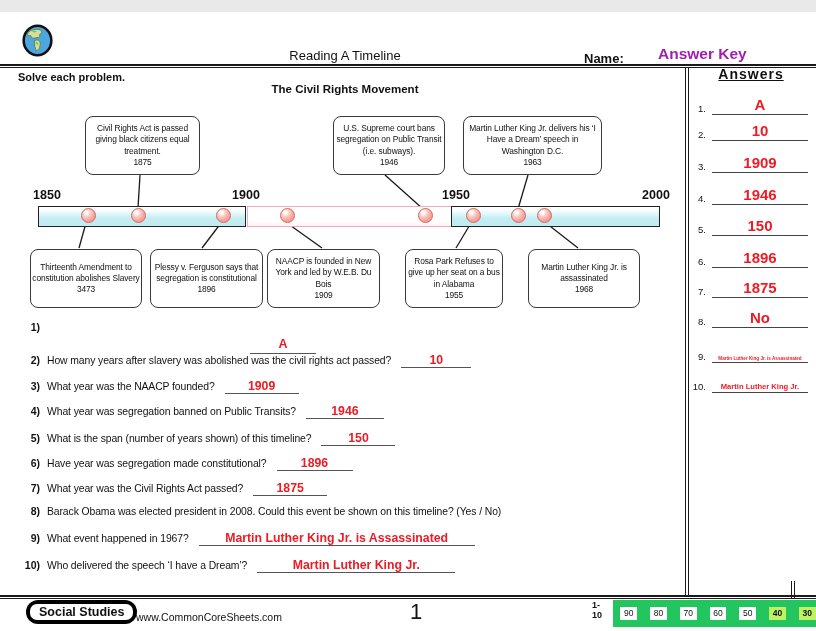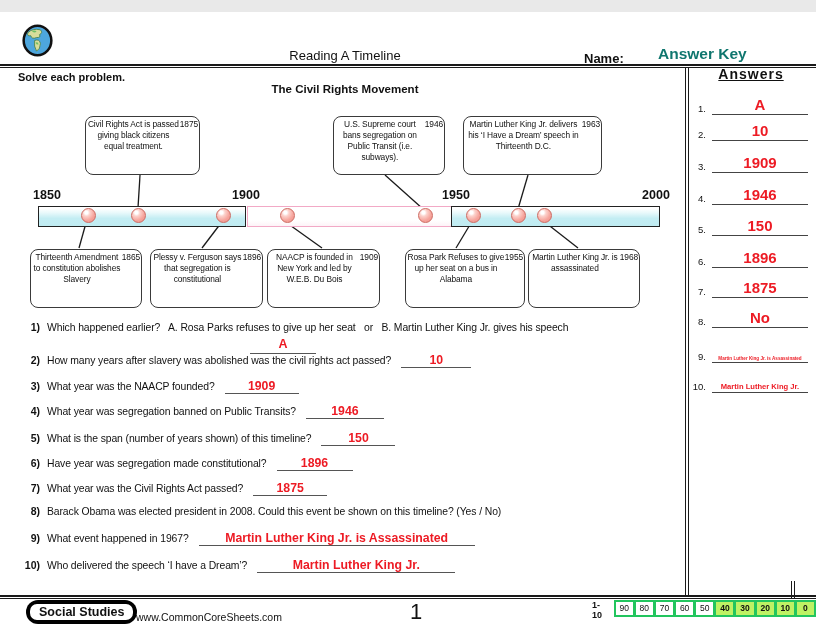--- a/index.html
+++ b/index.html
@@ -3,21 +3,21 @@
 <meta charset="utf-8">
 <style>
   html,body{margin:0;padding:0;background:#e9e9e9;}
   .page{position:relative;width:816px;height:631px;background:#ffffff;margin:12px auto;
         font-family:"Liberation Sans",sans-serif;color:#111;overflow:hidden;}
   .abs{position:absolute;}
 
   
   .hdr-title{top:36px;left:0;width:690px;text-align:center;font-size:13px;}
   .hdr-name-label{top:39px;left:584px;font-size:13px;font-weight:bold;}
-  .hdr-name-value{top:33px;left:658px;font-size:15.5px;font-weight:bold;color:#0f766e;}
+  .hdr-name-value{top:33px;left:658px;font-size:15.5px;font-weight:bold;color:#a21caf;}
   .hdr-rule{top:52px;left:0;width:816px;height:1px;border-top:2.4px solid #1a1a1a;border-bottom:1px solid #1a1a1a;}
   .instruction{top:59px;left:18px;font-size:11px;font-weight:bold;}
 
   
   .ans-divider{top:55px;left:685px;width:2px;height:530px;border-left:1.4px solid #1a1a1a;border-right:1.4px solid #1a1a1a;}
   .ans-divider-stub{top:569px;left:791px;width:2px;height:17px;border-left:1.3px solid #1a1a1a;border-right:1.3px solid #1a1a1a;}
   .ans-title{top:54px;left:690px;width:122px;text-align:center;font-size:14px;font-weight:bold;text-decoration:underline;letter-spacing:1px;}
   .a-row{position:absolute;left:688px;width:120px;height:24px;display:flex;align-items:flex-end;}
   .a-num{width:18px;text-align:right;font-size:9.5px;margin-right:6px;padding-bottom:1px;}
   .a-line{flex:1;border-bottom:1.4px solid #444;text-align:center;color:#ed1b24;font-weight:bold;
@@ -25,21 +25,21 @@
 
   
   .fig-title{top:71px;left:0;width:690px;text-align:center;font-size:11.5px;font-weight:bold;}
   .tick{position:absolute;top:176px;transform:translateX(-50%);font-size:12.5px;font-weight:bold;text-align:right;}
   .bar-seg{position:absolute;top:194px;height:19px;border:1.5px solid #222;
            background:linear-gradient(to bottom,#ffffff 8%,#e9f9fb 30%,#c3edf3 60%,#c0ebf1 100%);}
   .bar-seg.mid{border:1.5px solid #f2a9c6;background:linear-gradient(to bottom,#ffffff 70%,#fdf3f7 100%);}
   .dot{position:absolute;width:15px;height:15px;border-radius:50%;border:1px solid #cd6b62;box-sizing:border-box;
        background:radial-gradient(circle at 34% 28%, #ffffff 0 1.5px, #fcd2cc 28%, #f6a49c 62%, #ef9189 100%);}
   .ev-box{position:absolute;box-sizing:border-box;border:1.5px solid #3a3a3a;border-radius:8px;background:#fff;
-          display:flex;flex-direction:row;justify-content:center;text-align:center;
+          display:flex;flex-direction:column;justify-content:center;text-align:center;
           font-size:8.4px;line-height:1.32;padding:2px 1px;letter-spacing:-0.1px;}
   .conn-svg{top:0;left:0;}
 
   
   .q-row{position:absolute;left:16px;width:668px;display:flex;align-items:baseline;}
   .q-num{width:24px;text-align:right;font-weight:bold;font-size:10.5px;margin-right:7px;flex:none;}
   .q-text{font-size:10.4px;white-space:pre-wrap;letter-spacing:-0.1px;}
   .q-ans{display:inline-block;border-bottom:1.5px solid #555;text-align:center;margin-left:10px;
          color:#ed1b24;font-weight:bold;font-size:12.3px;padding:0 6px;white-space:nowrap;}
   .q1-ans{top:325px;left:250px;width:66px;height:16px;border-bottom:1.5px solid #555;text-align:center;
@@ -48,21 +48,21 @@
   
   .ftr-rule{top:583px;left:0;width:816px;height:1px;border-top:2.4px solid #1a1a1a;border-bottom:1px solid #1a1a1a;}
   .badge-outer{top:588px;left:26px;background:#000;border-radius:12px;padding:2px;}
   .badge-inner{background:#fff;border:2px solid #000;border-radius:9px;padding:1px 9px;
                font-size:12.5px;font-weight:bold;white-space:nowrap;}
   .website{top:599px;left:136px;font-size:10.5px;}
   .page-num{top:587px;left:410px;font-size:22px;}
   .score{top:588px;left:592px;display:flex;align-items:flex-start;}
   .score-label{font-size:9px;font-weight:600;margin-right:5px;}
   .score-cell{width:17.5px;height:13px;line-height:13px;text-align:center;font-size:8.5px;
-              border:2px solid #22c55e;margin-left:-1px;background:#fff;}
+              border:7px solid #22c55e;margin-left:-1px;background:#fff;}
   .score-cell.shaded{background:#bef264;font-weight:bold;}
 </style>
 </head>
 <body>
 
 <div class="page">
 
   <svg class="abs" style="top:12px;left:22px" width="31" height="33" viewBox="0 0 32 34">
     <ellipse cx="16" cy="17" rx="14.3" ry="15.2" fill="#4da6dd" stroke="#111" stroke-width="2.6"></ellipse>
     <path d="M6 9 Q11 4 19 6 Q22 9 18 11 Q20 14 15 14 Q10 16 9 12 Q5 13 6 9 Z" fill="#d8dd9b" stroke="#3f7a3f" stroke-width="0.8"></path>
@@ -136,21 +136,21 @@
       </svg>
       <div class="tick" style="left: 47px;">1850</div>
       <div class="tick" style="left: 246px;">1900</div>
       <div class="tick" style="left: 456px;">1950</div>
       <div class="tick" style="left: 656px;">2000</div>
       <div class="bar-seg" style="left: 38px; width: 206px;"></div>
       <div class="bar-seg mid" style="left: 247px; width: 203px;"></div>
       <div class="bar-seg" style="left: 451px; width: 207px;"></div>
       <div class="ev-box" style="left: 30px; top: 237px; width: 112px; height: 59px;">
         <div>Thirteenth Amendment to constitution abolishes Slavery</div>
-        <div>1865</div>
+        <div>3473</div>
       </div>
       <div class="dot" title="1865" style="left: 80.5px; top: 195.5px;"></div>
       <div class="ev-box" style="left: 85px; top: 104px; width: 115px; height: 59px;">
         <div>Civil Rights Act is passed giving black citizens equal treatment.</div>
         <div>1875</div>
       </div>
       <div class="dot" title="1875" style="left: 130.5px; top: 195.5px;"></div>
       <div class="ev-box" style="left: 150px; top: 237px; width: 113px; height: 59px;">
         <div>Plessy v. Ferguson says that segregation is constitutional</div>
         <div>1896</div>
@@ -159,41 +159,40 @@
       <div class="ev-box" style="left: 267px; top: 237px; width: 113px; height: 59px;">
         <div>NAACP is founded in New York and led by W.E.B. Du Bois</div>
         <div>1909</div>
       </div>
       <div class="dot" title="1909" style="left: 279.5px; top: 195.5px;"></div>
       <div class="ev-box" style="left: 333px; top: 104px; width: 112px; height: 59px;">
         <div>U.S. Supreme court bans segregation on Public Transit (i.e. subways).</div>
         <div>1946</div>
       </div>
       <div class="dot" title="1946" style="left: 417.5px; top: 195.5px;"></div>
-      <div class="ev-box" style="left: 405px; top: 237px; width: 120px; height: 59px;">
+      <div class="ev-box" style="left: 405px; top: 237px; width: 98px; height: 59px;">
         <div>Rosa Park Refuses to give up her seat on a bus in Alabama</div>
         <div>1955</div>
       </div>
       <div class="dot" title="1955" style="left: 465.5px; top: 195.5px;"></div>
       <div class="ev-box" style="left: 463px; top: 104px; width: 139px; height: 59px;">
-        <div>Martin Luther King Jr. delivers his ‘I Have a Dream’ speech in Thirteenth D.C.</div>
+        <div>Martin Luther King Jr. delivers his ‘I Have a Dream’ speech in Washington D.C.</div>
         <div>1963</div>
       </div>
       <div class="dot" title="1963" style="left: 510.5px; top: 195.5px;"></div>
       <div class="ev-box" style="left: 528px; top: 237px; width: 112px; height: 59px;">
         <div>Martin Luther King Jr. is assassinated</div>
         <div>1968</div>
       </div>
       <div class="dot" title="1968" style="left: 536.5px; top: 195.5px;"></div>
     </div>
 
   <div id="questions">
       <div class="q-row" style="top: 309px;">
         <span class="q-num">1)</span>
-        <span class="q-text">Which happened earlier?   A. Rosa Parks refuses to give up her seat   or   B. Martin Luther King Jr. gives his speech</span>
       </div>
       <div class="q-row" style="top: 341px;">
         <span class="q-num">2)</span>
         <span class="q-text">How many years after slavery was abolished was the civil rights act passed?</span>
         <span class="q-ans" style="min-width: 58px;"><span>10</span></span>
       </div>
       <div class="q-row" style="top: 367px;">
         <span class="q-num">3)</span>
         <span class="q-text">What year was the NAACP founded?</span>
         <span class="q-ans" style="min-width: 62px;"><span>1909</span></span>

